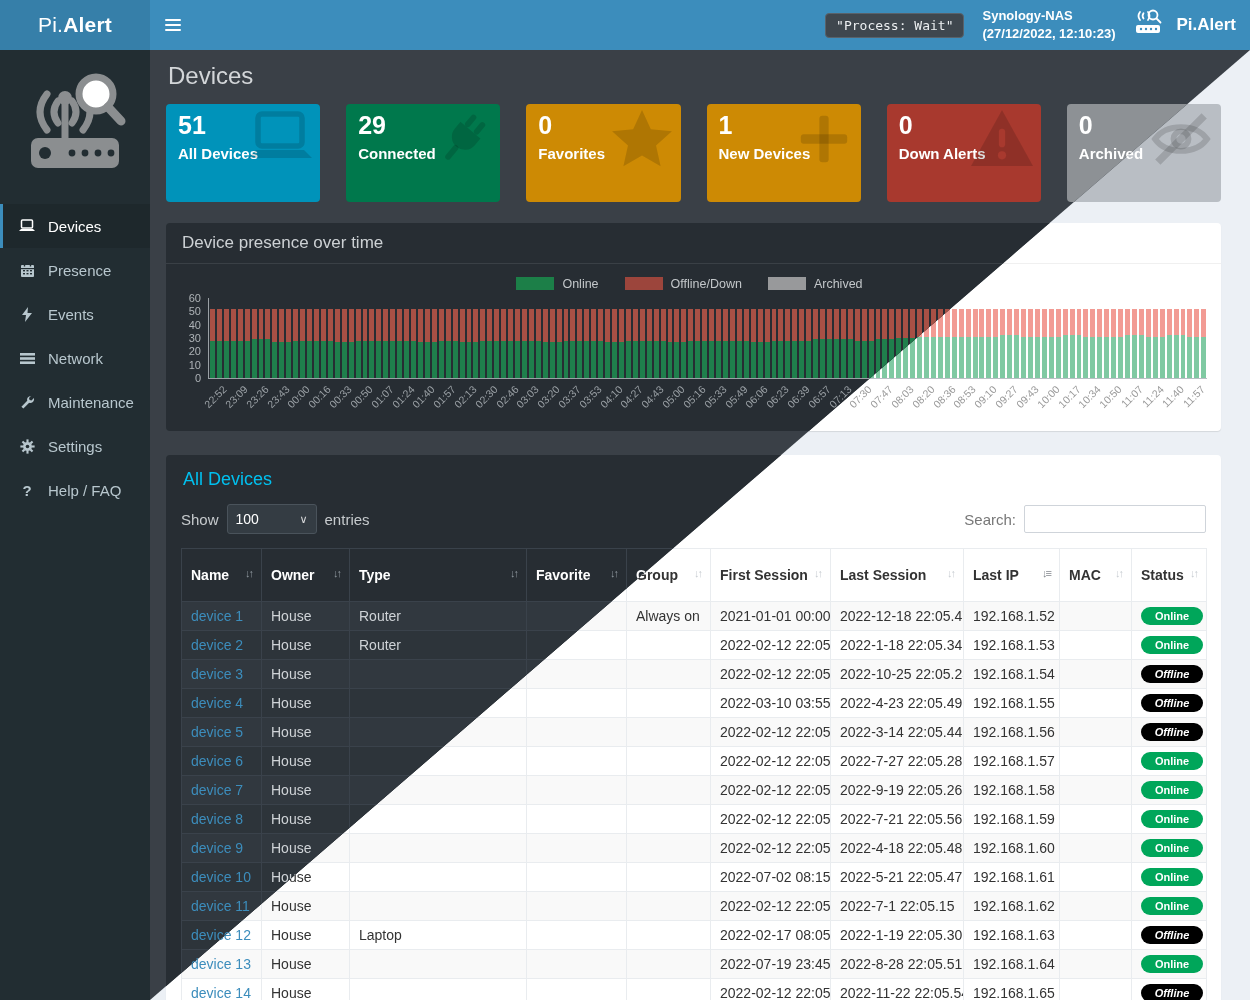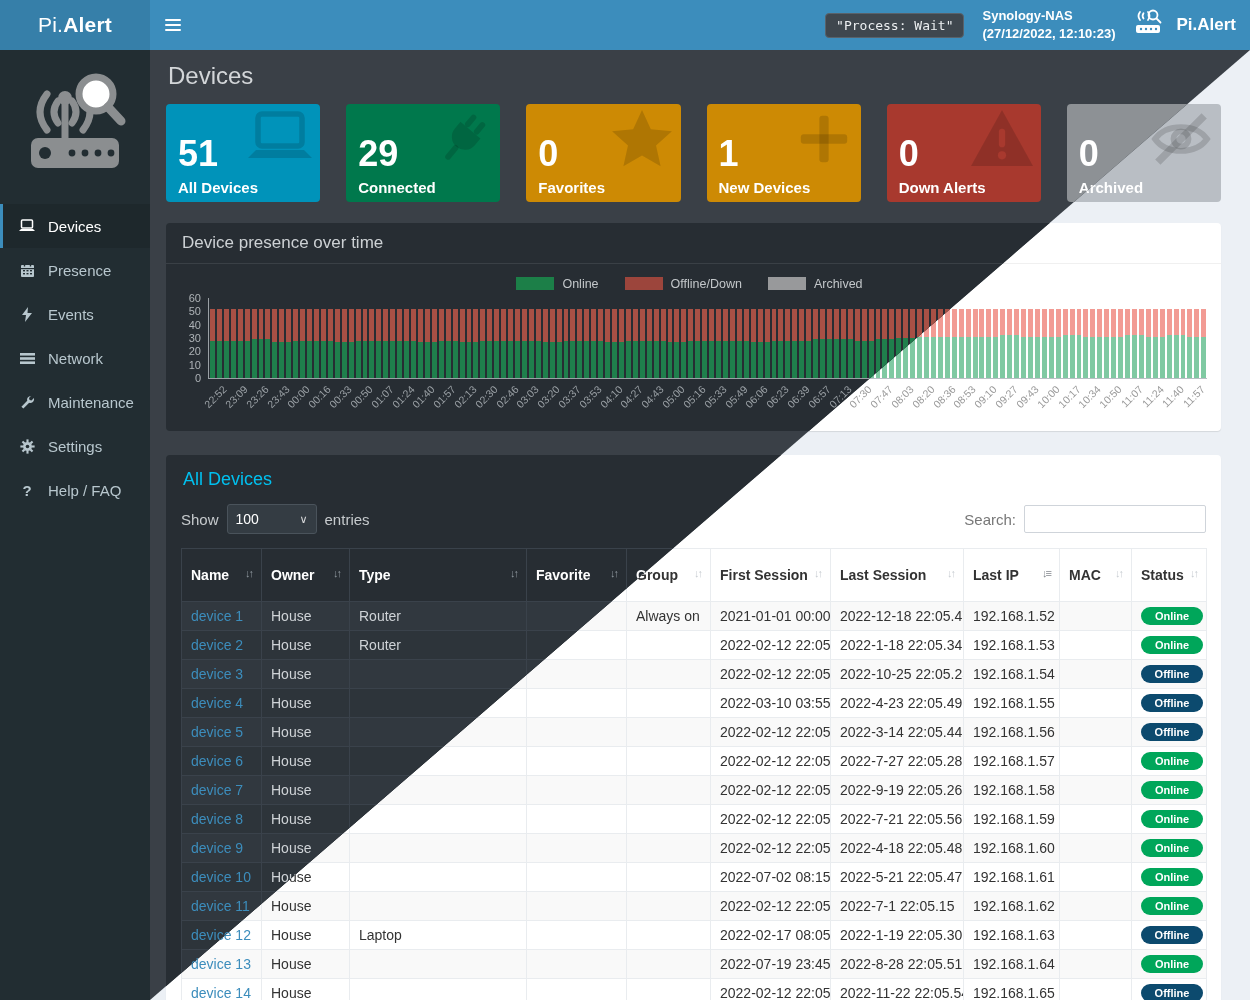--- a/index.html
+++ b/index.html
@@ -35,21 +35,21 @@
   .content{position:absolute;left:150px;top:50px;right:0;bottom:0;padding:8px 29px 0 16px;}
   .theme-light .content{background:#ecf0f5;}
   .theme-dark  .content{background:#3a4047;}
   .page-title{font-size:24px;font-weight:normal;margin:4px 0 14px 2px;}
   .theme-dark .page-title{color:#d3d6d9;}
   .theme-light .page-title{color:#555;}
 
   
   .cards{display:flex;gap:26px;}
   .card{flex:1;height:82px;border-radius:4px;color:#fff;position:relative;padding:8px 12px;overflow:hidden;cursor:pointer;}
-  .card .num{font-size:36px;font-weight:bold;line-height:1.1;margin-top:22px;}
+  .card .num{font-size:25px;font-weight:bold;line-height:1.1;}
   .card .lbl{font-size:15px;font-weight:600;margin-top:5px;}
   .card .ghost{position:absolute;right:8px;top:6px;opacity:.9;}
   .c-teal{background:#0093ba;} .c-green{background:#00784c;} .c-amber{background:#cd8a04;}
   .c-red{background:#a8392e;}
   .theme-dark .c-gray{background:#8d9195;} .theme-light .c-gray{background:#b9bec4;}
 
   
   .panel{border-radius:4px;margin-top:21px;}
   .theme-light .panel{background:#fff;box-shadow:0 1px 1px rgba(0,0,0,.1);}
   .theme-dark  .panel{background:#272d33;}
@@ -106,21 +106,21 @@
   .theme-dark .devices tbody tr:nth-child(odd) td{background:#31383f;}
   .theme-light .devices td{color:#333;background:#fff;}
   .theme-light .devices tbody tr:nth-child(odd) td{background:#f9f9f9;}
   .sort{float:right;font-size:11px;letter-spacing:-2px;}
   .theme-dark .sort{color:#8f979e;} .theme-light .sort{color:#c8cdd2;}
   .theme-dark .sort.sorted{color:#e4e7ea;} .theme-light .sort.sorted{color:#84898f;}
   .cell-pre{white-space:pre;}
   a.device-link{color:#3c8dbc;text-decoration:none;cursor:pointer;}
   .badge{display:inline-block;min-width:44px;text-align:center;padding:3px 9px;border-radius:11px;
     font-size:11px;font-weight:bold;color:#fff;}
-  .b-on{background:#00a65a;} .b-off{background:#0c4a6e;}
+  .b-on{background:#00a65a;} .b-off{background:#000000;font-style:italic;}
   .col-name{width:80px;} .col-owner{width:88px;} .col-type{width:177px;} .col-fav{width:100px;}
   .col-group{width:84px;} .col-first{width:120px;} .col-last{width:133px;} .col-ip{width:96px;}
   .col-mac{width:72px;} .col-status{width:75px;}
 </style>
 </head>
 <body>
 
 <div class="layer theme-light">
   <div class="topbar">
     <div class="brand">

